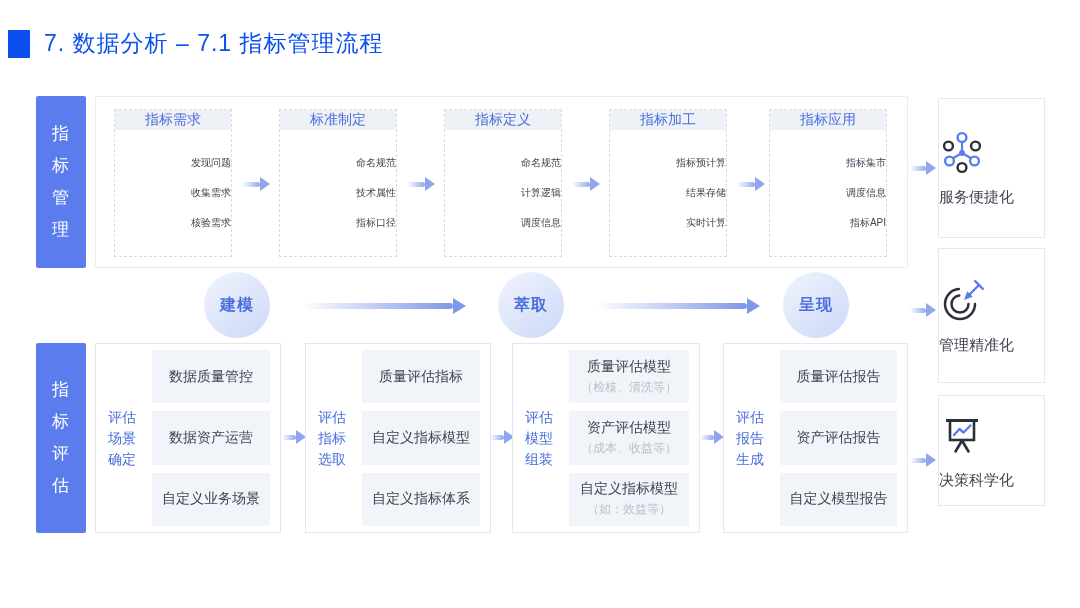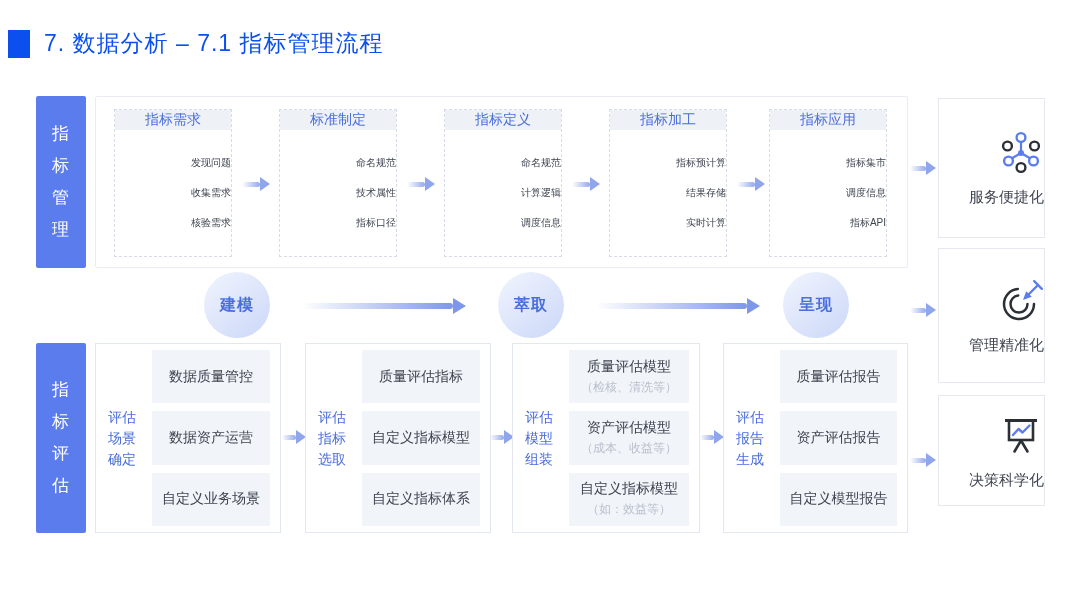--- a/index.html
+++ b/index.html
@@ -49,21 +49,21 @@
     color:#4a6edc; font-size:14px; font-weight:400; line-height:21px; white-space:pre-line; }
   .eval-items { position:absolute; left:56px; right:10px; top:6px; bottom:6px;
     display:flex; flex-direction:column; gap:8px; }
   .eval-item { flex:1; background:#f1f4f9; display:flex; flex-direction:column;
     align-items:center; justify-content:center; text-align:center; }
   .eval-item .t { color:#3f4450; font-size:14px; }
   .eval-item .s { color:#b9c0cc; font-size:12px; margin-top:3px; }
 
   
   .outcome { position:absolute; left:938px; width:107px; background:#fff; border:1px solid #e5e8ee;
-    display:flex; flex-direction:column; align-items:flex-end; justify-content:center; }
+    display:flex; flex-direction:column; align-items:flex-start; justify-content:center; }
   .outcome .olabel { margin-top:13px; color:#3f4450; font-size:15px; }
   .oicon { width:46px; height:46px; }
 </style>
 </head>
 <body>
 
 <div id="canvas">
 
   <div class="title-square"></div>
   <div class="page-title">7. 数据分析 – 7.1 指标管理流程</div>

